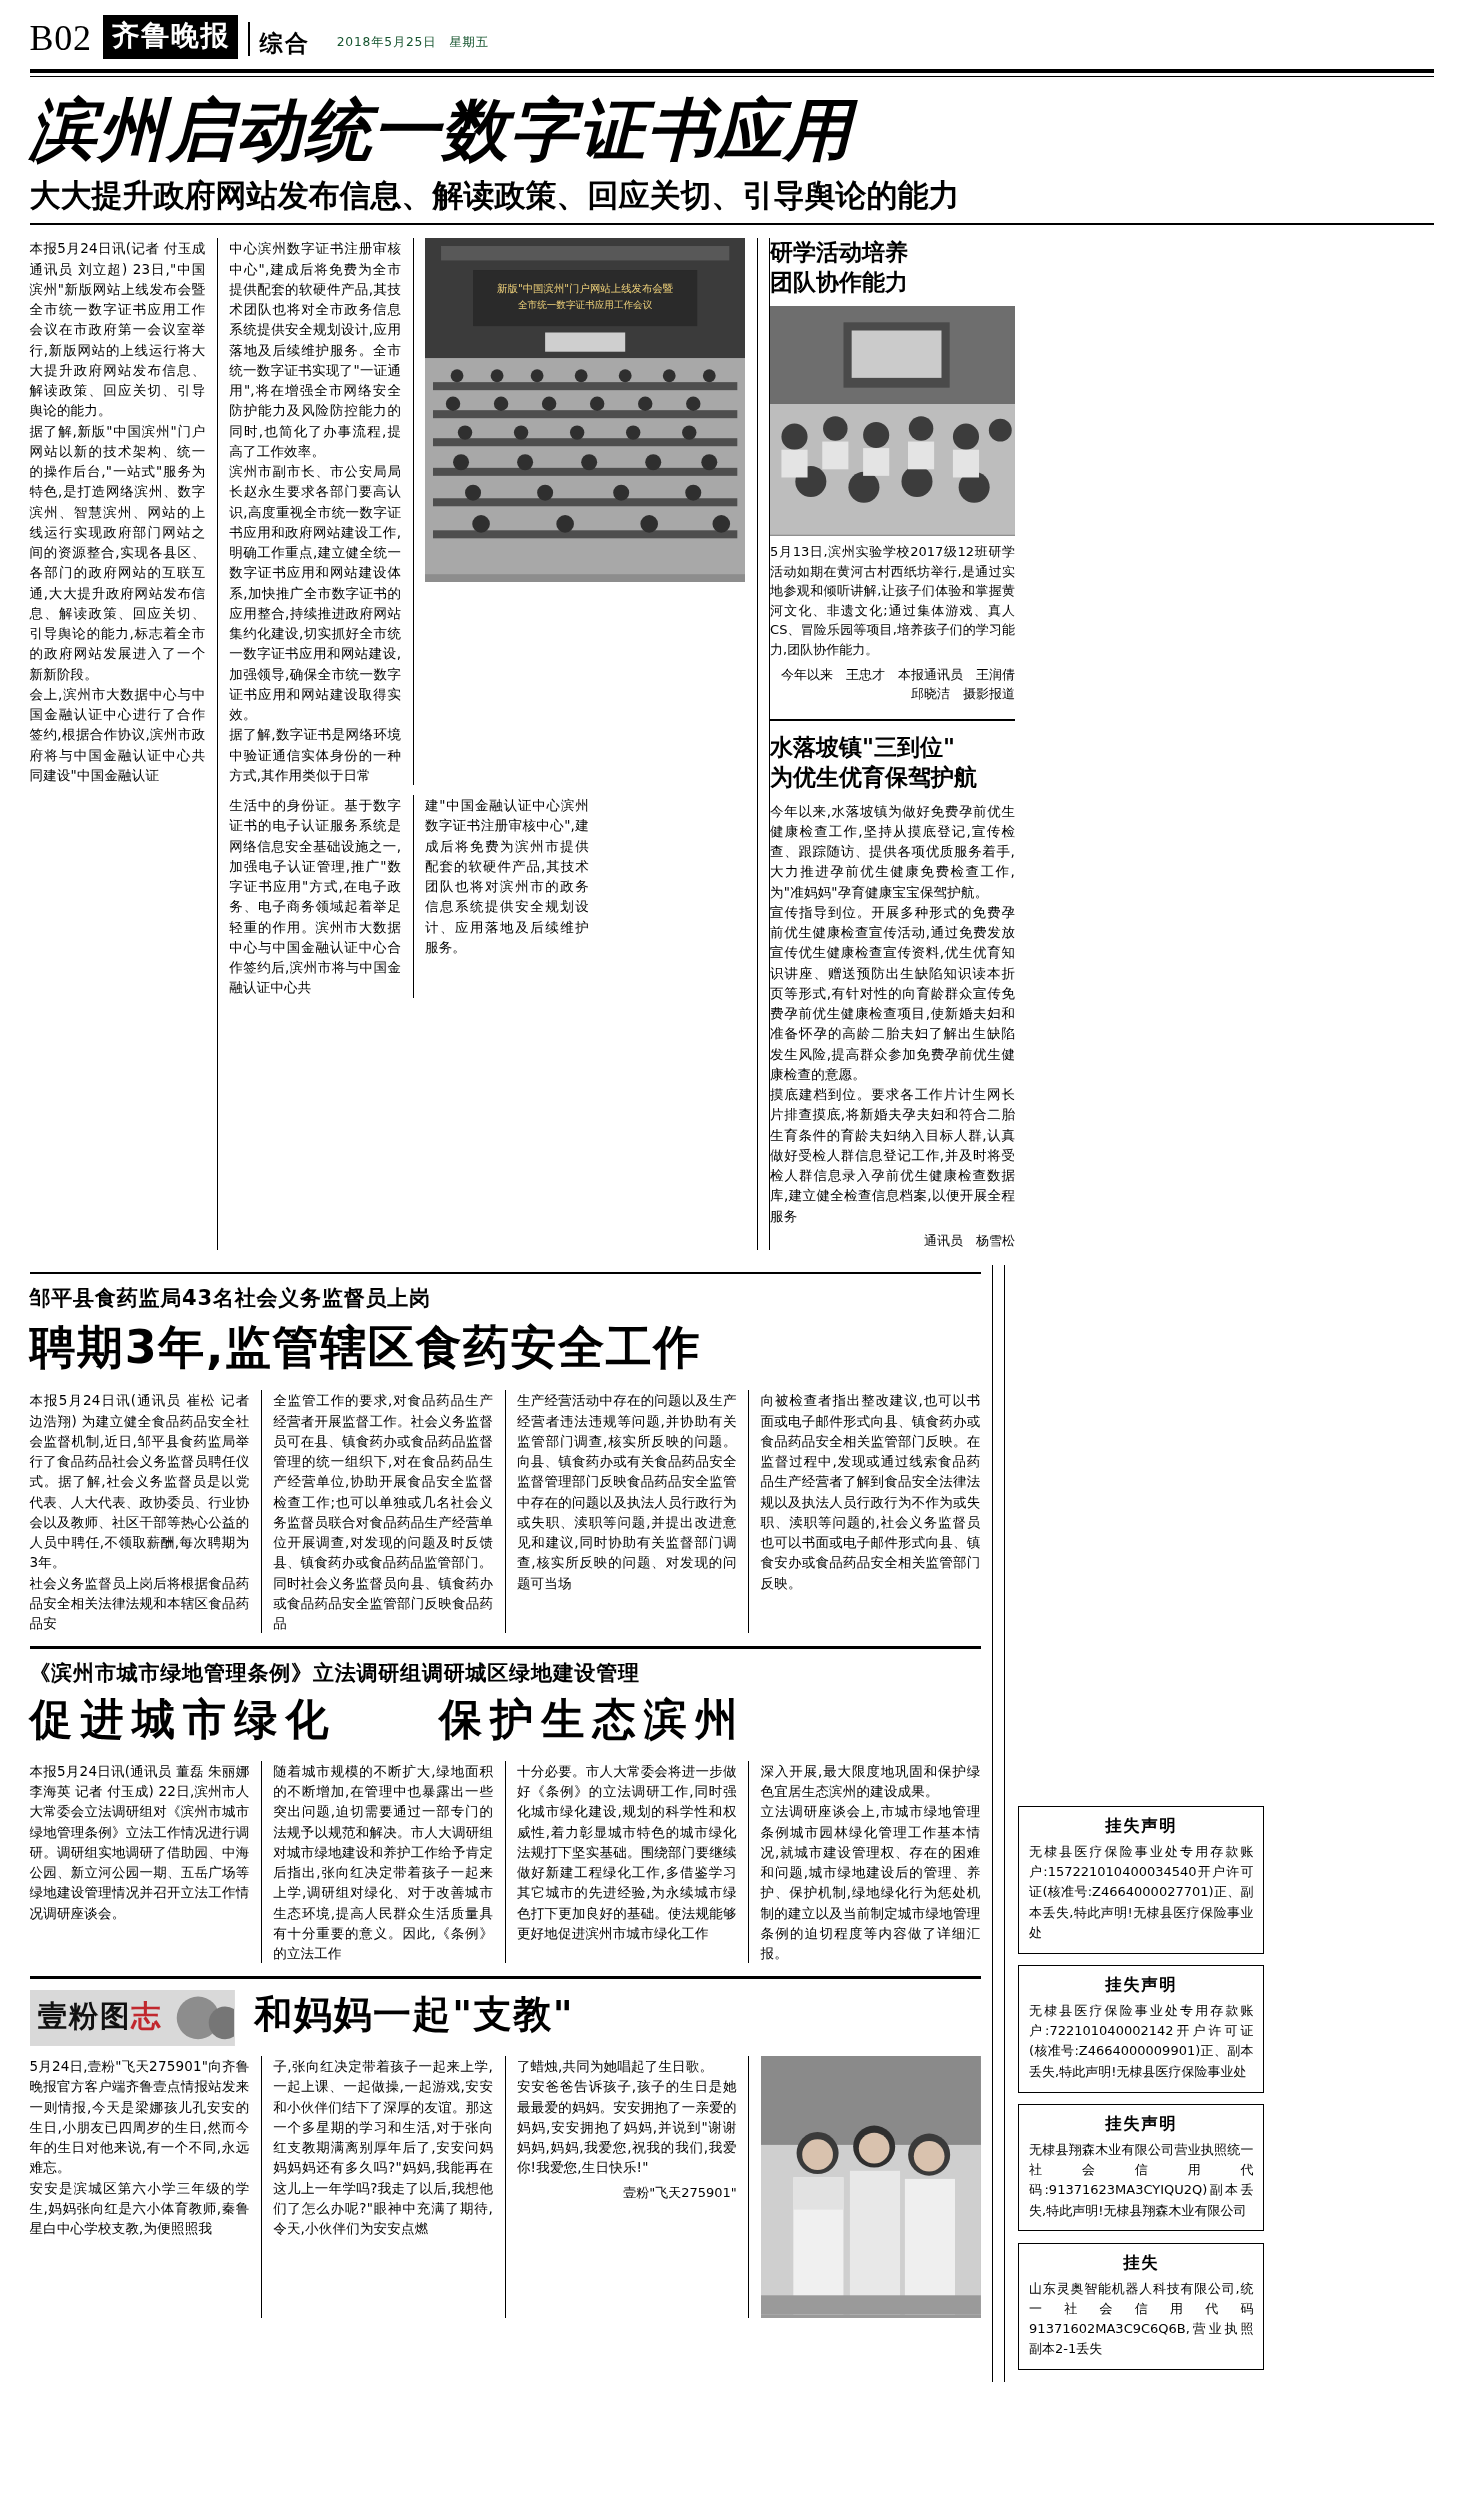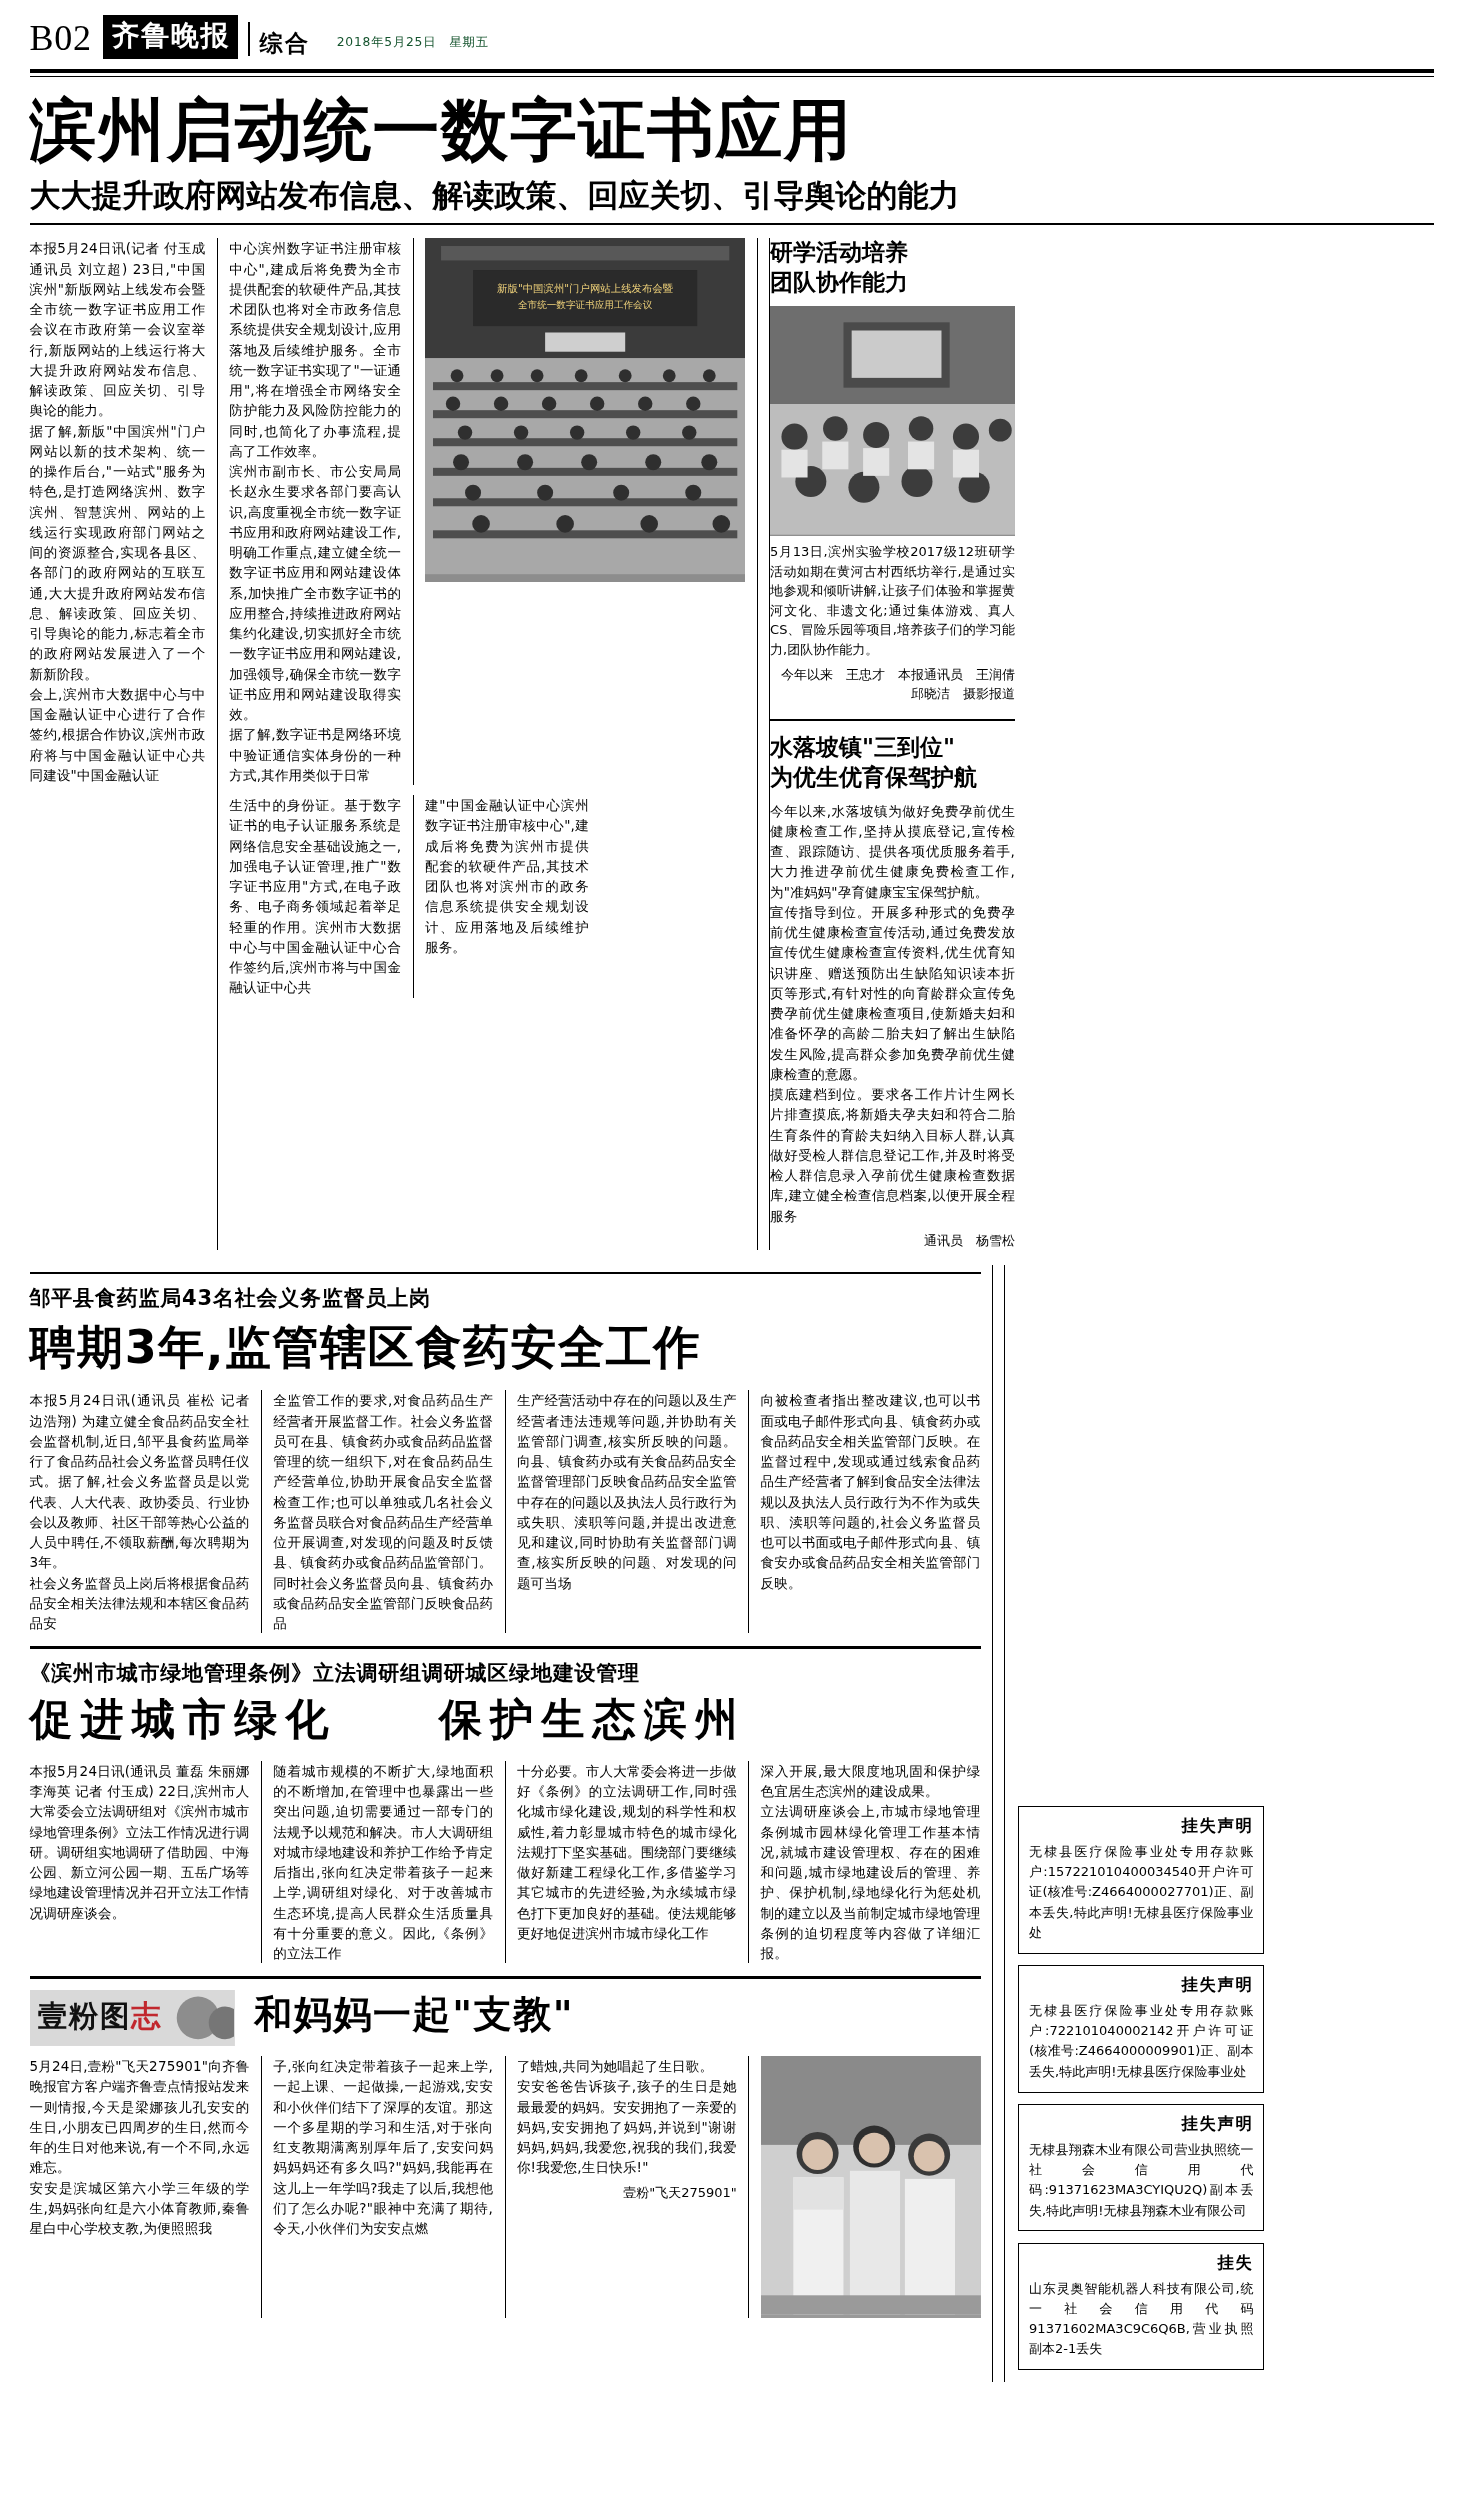--- a/index.html
+++ b/index.html
@@ -12,21 +12,21 @@
   .paper-logo{background:#000;color:#fff;font-size:28px;font-weight:bold;padding:2.5px 8.2px 4.1px 8.2px;letter-spacing:1.6px;font-family:"DejaVu Sans",sans-serif;}
   .logo-wrap{display:flex;align-items:flex-end;}
   .sect-div{width:1.6px;height:34px;background:#000;margin:0 9.8px 3.3px 9.8px;}
   .section-name{font-size:23px;font-weight:bold;letter-spacing:2.5px;font-family:"DejaVu Sans",sans-serif;}
   .dateline{font-size:12.3px;color:#14532d;margin:0 0 8.2px 14.8px;letter-spacing:0.8px;}
   .rule-thick{height:4.1px;background:#000;margin-top:3.3px;}
   .rule-thin{height:0.8px;background:#000;margin-top:2.5px;}
 
   
   .headline-block{padding-top:19.7px;}
-  h1.headline{font-size:67px;line-height:1.04;font-weight:bold;letter-spacing:1.6px;margin:0 0 11.5px 0;font-family:"DejaVu Sans",sans-serif;}
+  h1.headline{font-size:67px;line-height:1.04;font-weight:bold;letter-spacing:1.6px;margin:0 0 11.5px 0;font-family:"DejaVu Sans",sans-serif;font-style:italic;}
   .subhead{font-size:31px;line-height:1.15;font-weight:bold;letter-spacing:0px;margin:0 0 9.8px 0;font-family:"DejaVu Sans",sans-serif;}
   .hr-dark{height:2.5px;background:#000;margin:6.6px 0 0 0;}
   .col{box-sizing:border-box;}
   .vsep{width:0.8px;background:#000;margin:0 11.5px;flex:0 0 0.8px;}
   .body-text{font-size:13.5px;line-height:1.5;text-align:justify;font-family:"DejaVu Sans",sans-serif;letter-spacing:0.2px;}
 
   
   .photo{background:#9a9a9a;position:relative;overflow:hidden;}
   .photo .frame{position:absolute;inset:0;}
   .cap{font-size:13px;line-height:1.5;text-align:justify;margin-top:5.7px;}
@@ -47,21 +47,21 @@
   h2.headline3{font-size:43px;font-weight:bold;letter-spacing:8.2px;margin:0 0 11.5px 0;font-family:"DejaVu Sans",sans-serif;}
 
   
   .logo-badge{width:205px;height:56px;background:#dcdcdc;position:relative;overflow:hidden;}
   .logo-badge .txt{position:absolute;left:8.2px;top:6.6px;font-size:29.5px;font-weight:bold;letter-spacing:1.6px;color:#111;}
   .logo-badge .red{color:#c1272d;}
   h3.feature-h{font-size:38px;font-weight:bold;letter-spacing:1.6px;margin:0 0 8.2px 0;font-family:"DejaVu Sans",sans-serif;}
 
   
   .notice{border:0.8px solid #000;padding:8.2px 9.8px 9.8px 9.8px;margin-bottom:11.5px;}
-  .notice .nt{text-align:right;font-size:16.4px;font-weight:bold;letter-spacing:1.6px;margin-bottom:4.9px;}
+  .notice .nt{text-align:center;font-size:16.4px;font-weight:bold;letter-spacing:1.6px;margin-bottom:4.9px;}
   .notice .nb{font-size:13px;line-height:1.55;text-align:justify;}
   .blk-sep{height:2.5px;background:#000;margin:14.8px 0 11.5px 0;}
   .small-note{font-size:13px;line-height:1.5;text-align:right;}
 </style>
 </head>
 <body>
 
 <div class="page">
 
   <div class="masthead">

